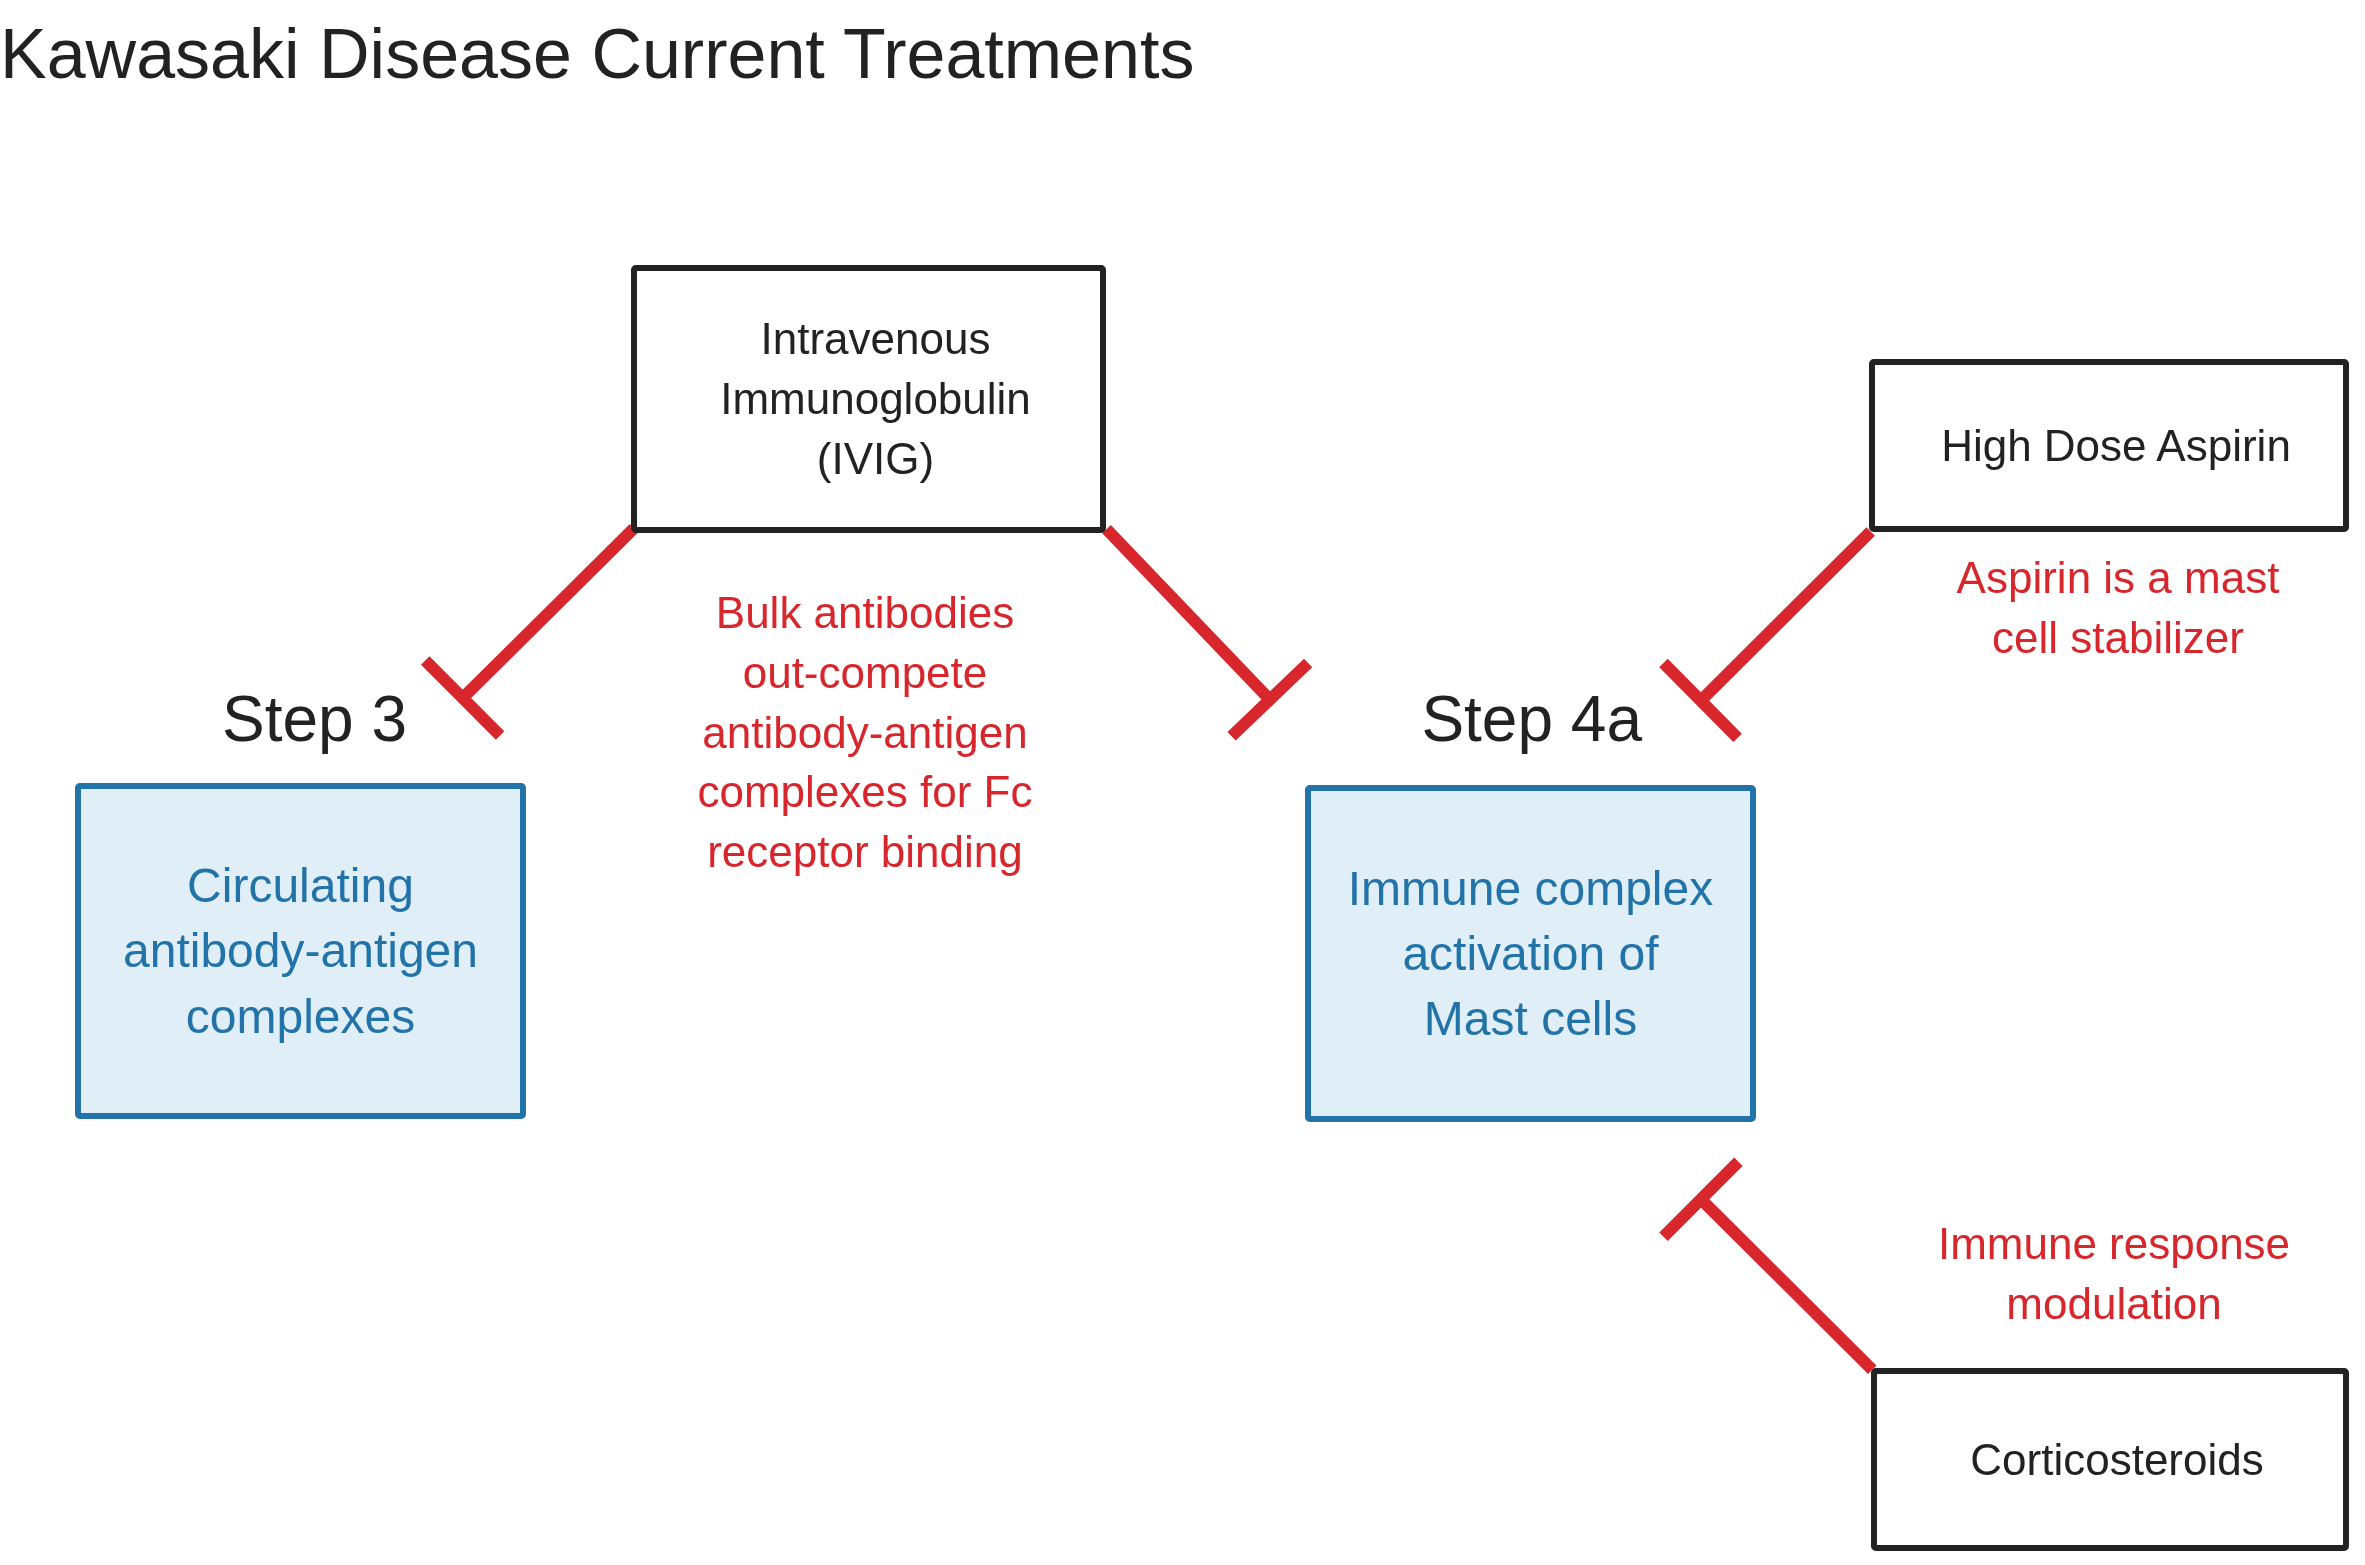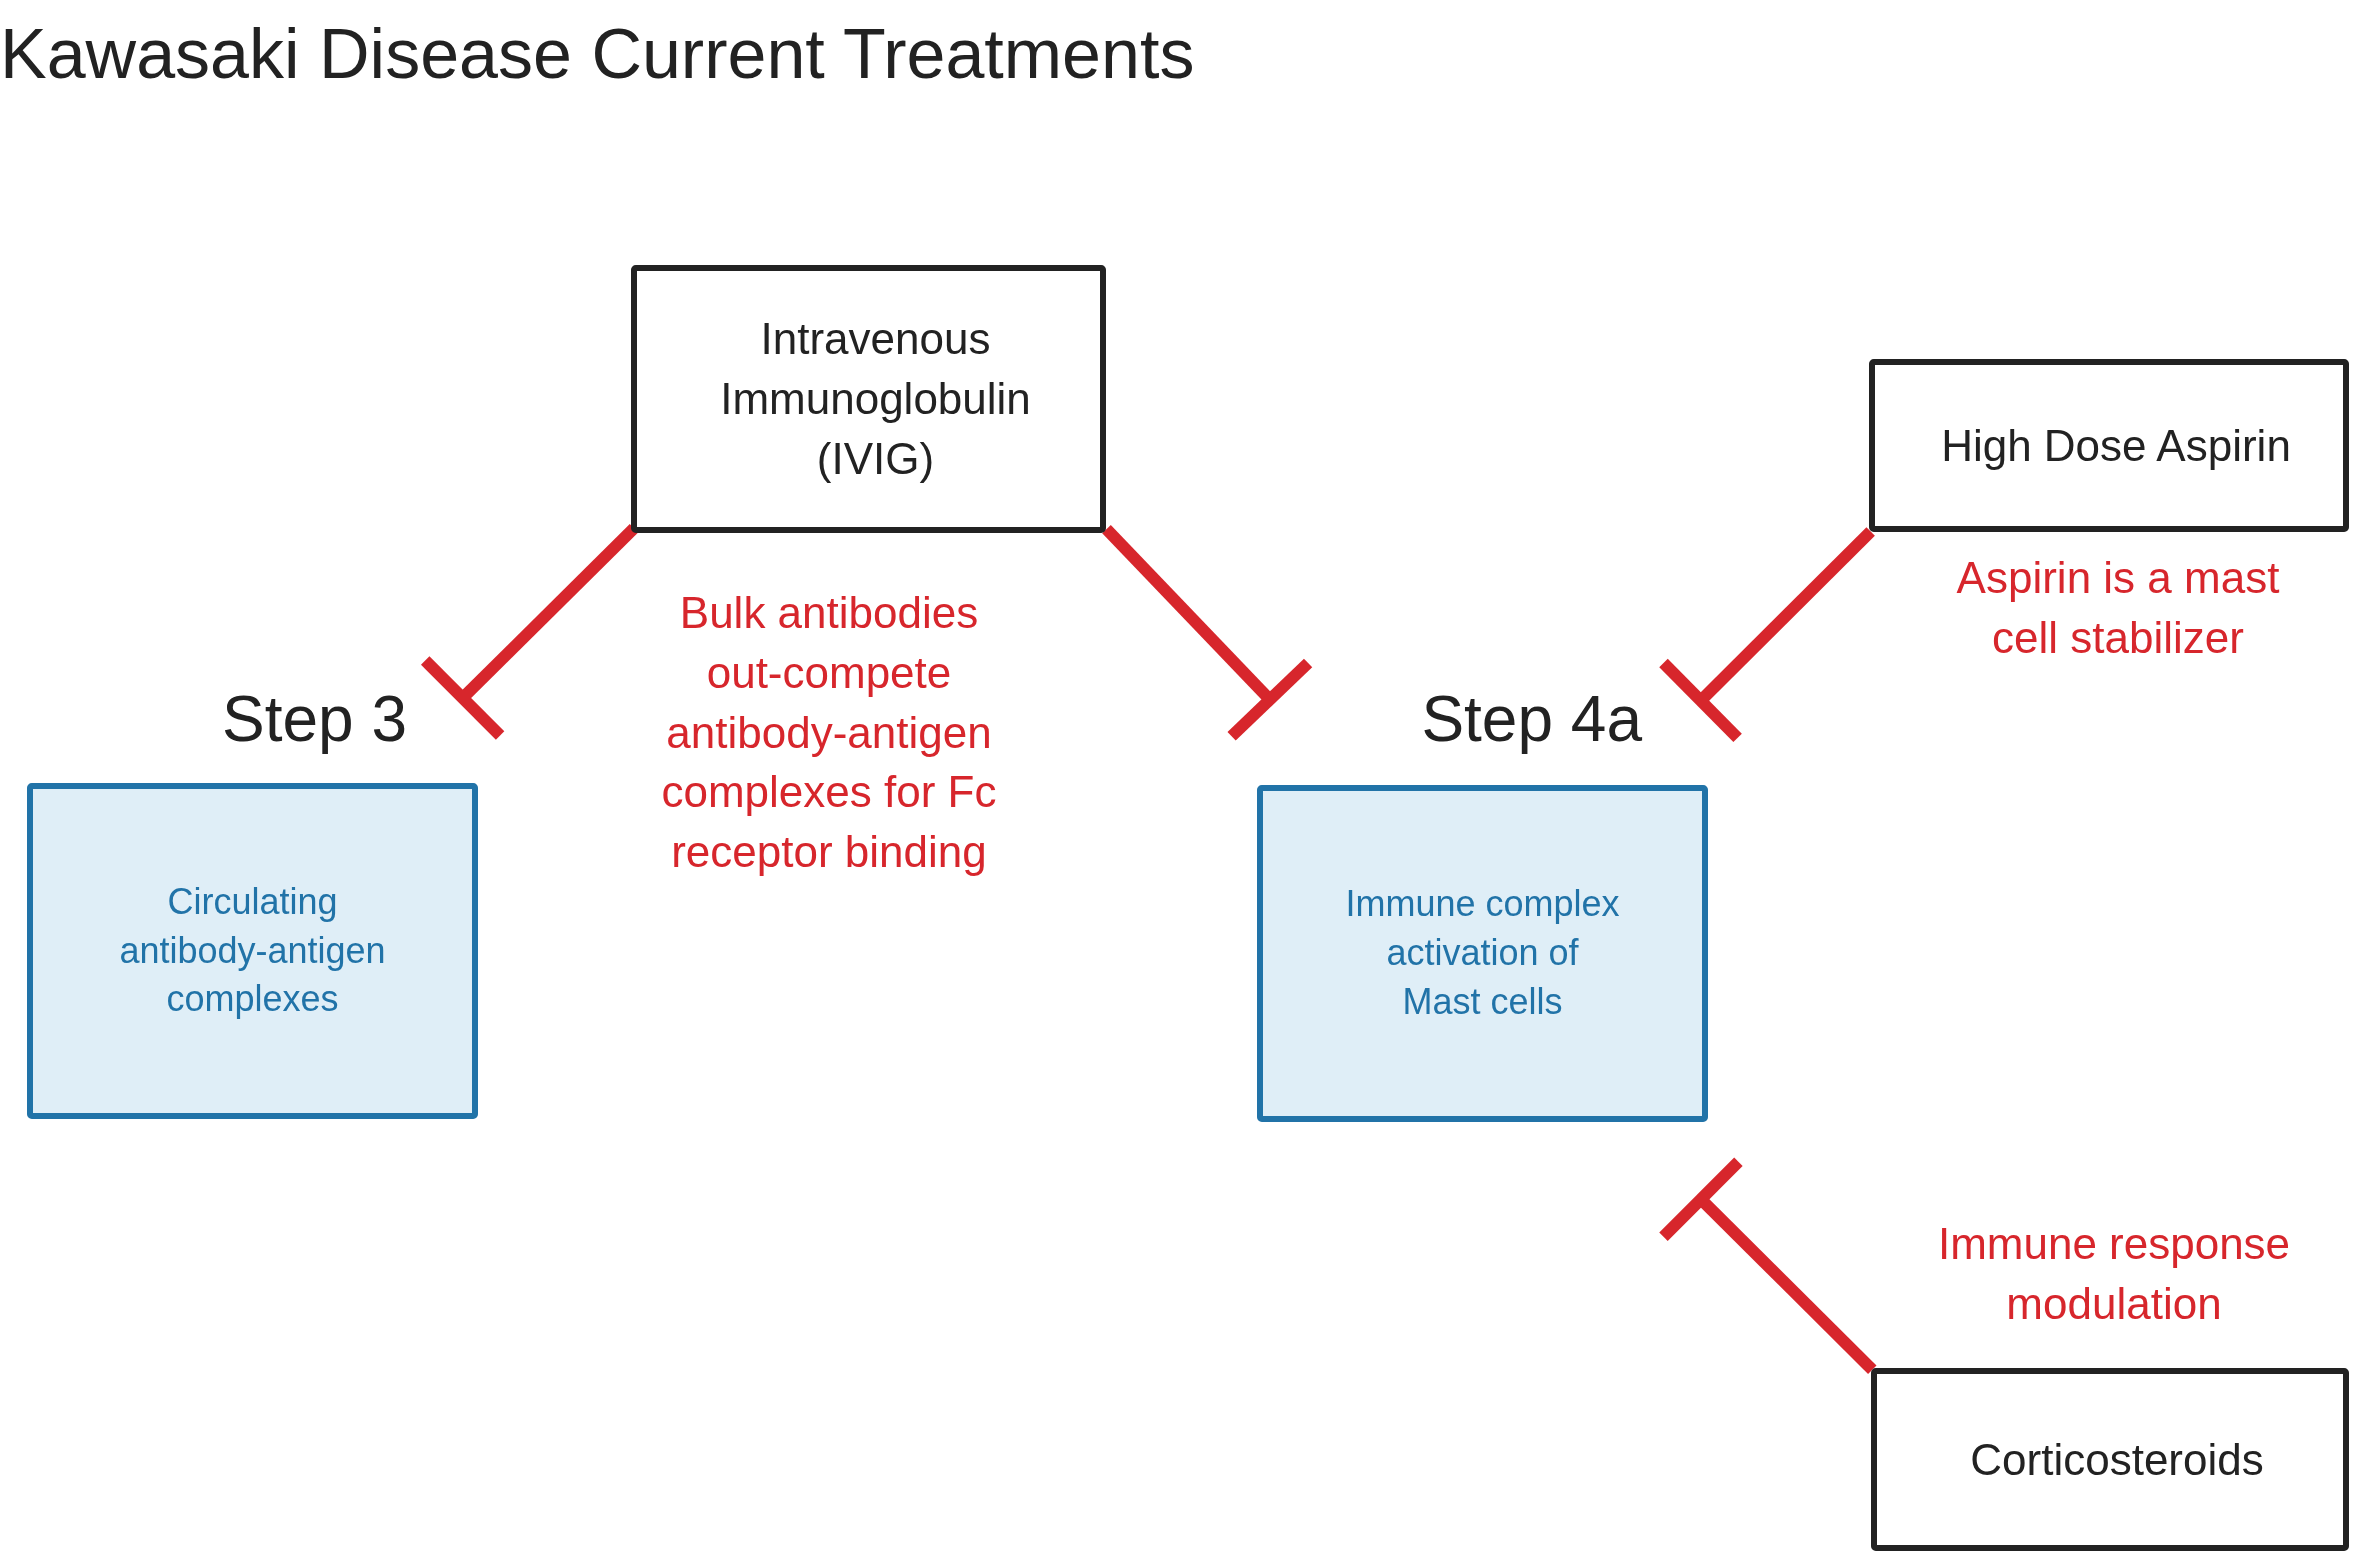--- a/index.html
+++ b/index.html
@@ -32,38 +32,38 @@
   .treatment{
     background:var(--paper);
     border:6.4px solid var(--ink);
     color:var(--ink);
     font-size:44px;line-height:1.36;padding-left:14px;
   }
   .step-box{
     background:var(--blue_fill);
     border:6.4px solid var(--blue_border);
     color:var(--blue_border);
-    font-size:36px;line-height:1.36;
+    font-size:48px;line-height:1.36;margin-left:48px;
   }
   .step-label{
     position:absolute;text-align:right;
     font-size:64px;line-height:1;font-weight:500;color:var(--ink);
   }
   .note{
     position:absolute;text-align:center;white-space:pre-line;
     color:var(--red);font-size:44px;line-height:1.36;
   }
   .ivig-box{left:631px;top:265px;width:475px;height:268px;}
   .aspirin-box{left:1869px;top:359px;width:480px;height:173px;}
   .cortico-box{left:1871px;top:1368px;width:478px;height:183px;}
   .step3-box{left:27px;top:783px;width:451px;height:336px;}
   .step4a-box{left:1257px;top:785px;width:451px;height:337px;}
   .step3-label{left:88px;top:687px;width:319px;}
   .step4a-label{left:1323px;top:687px;width:319px;}
-  .ivig-note{left:582px;top:583px;width:494px;}
+  .ivig-note{left:618px;top:583px;width:494px;}
   .aspirin-note{left:1875px;top:548px;width:486px;}
   .cortico-note{left:1871px;top:1214px;width:486px;}
 </style>
 </head>
 <body>
 
 <div class="canvas">
 
   <svg class="arrows" viewBox="0 0 2968 1964" xmlns="http://www.w3.org/2000/svg">
     <g>

